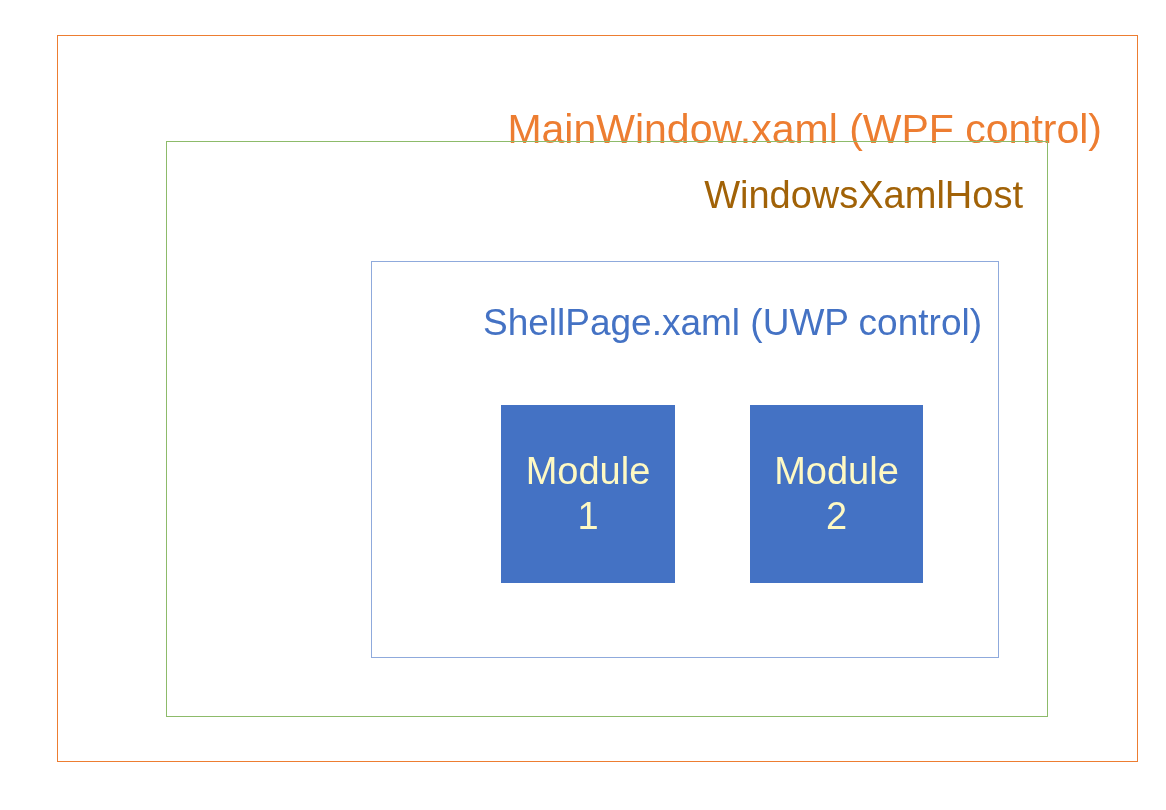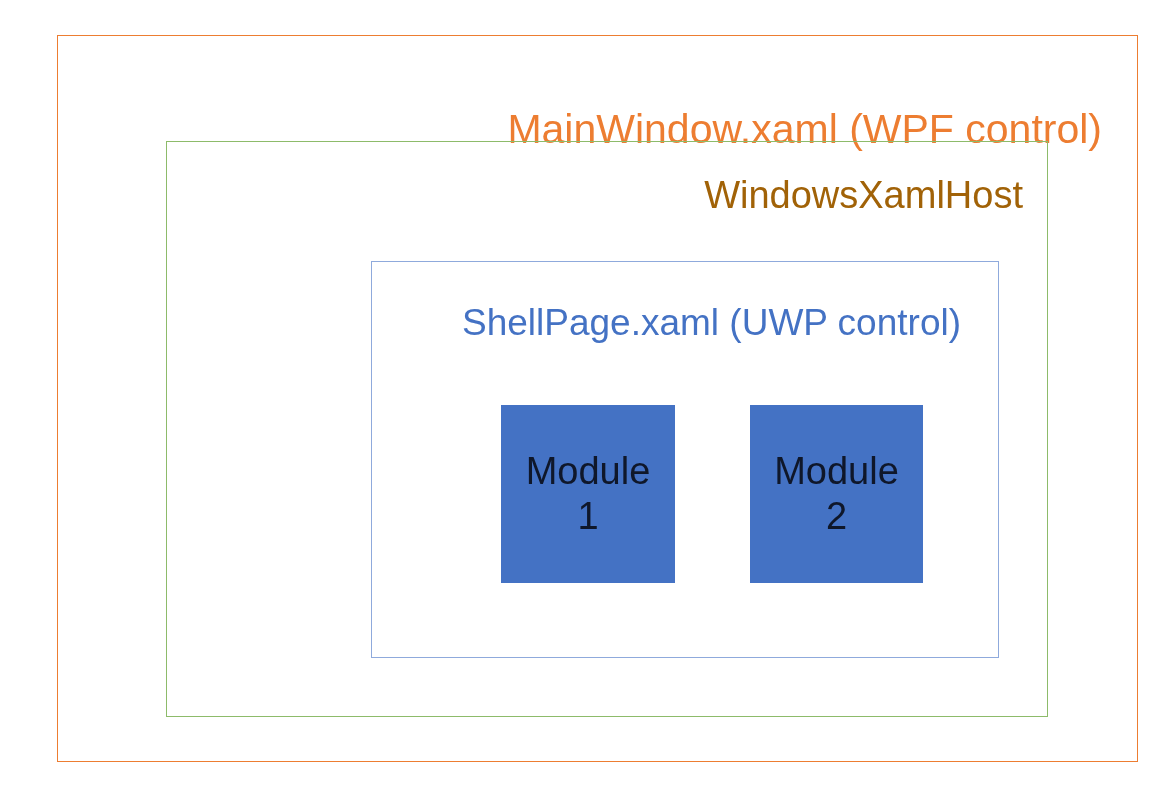--- a/index.html
+++ b/index.html
@@ -81,38 +81,38 @@
   .label-middle {
     left: 166px;
     top: 175px;
     width: 857px;
     text-align: right;
     font-size: 38px;
     color: #a16207;
   }
 
   .label-inner {
-    left: 357px;
+    left: 378px;
     top: 303px;
     width: 604px;
     text-align: right;
     font-size: 37px;
     color: #4472C4;
   }
 
   
   .module {
     position: absolute;
     background: #4472C4;
     box-sizing: border-box;
     display: flex;
     flex-direction: column;
     align-items: center;
     justify-content: center;
-    color: #0f172a;
+    color: #fef9c3;
     font-size: 38px;
     line-height: 1.18;
     text-align: center;
   }
 
   .module-1 {
     left: 501px;
     top: 405px;
     width: 174px;
     height: 178px;

